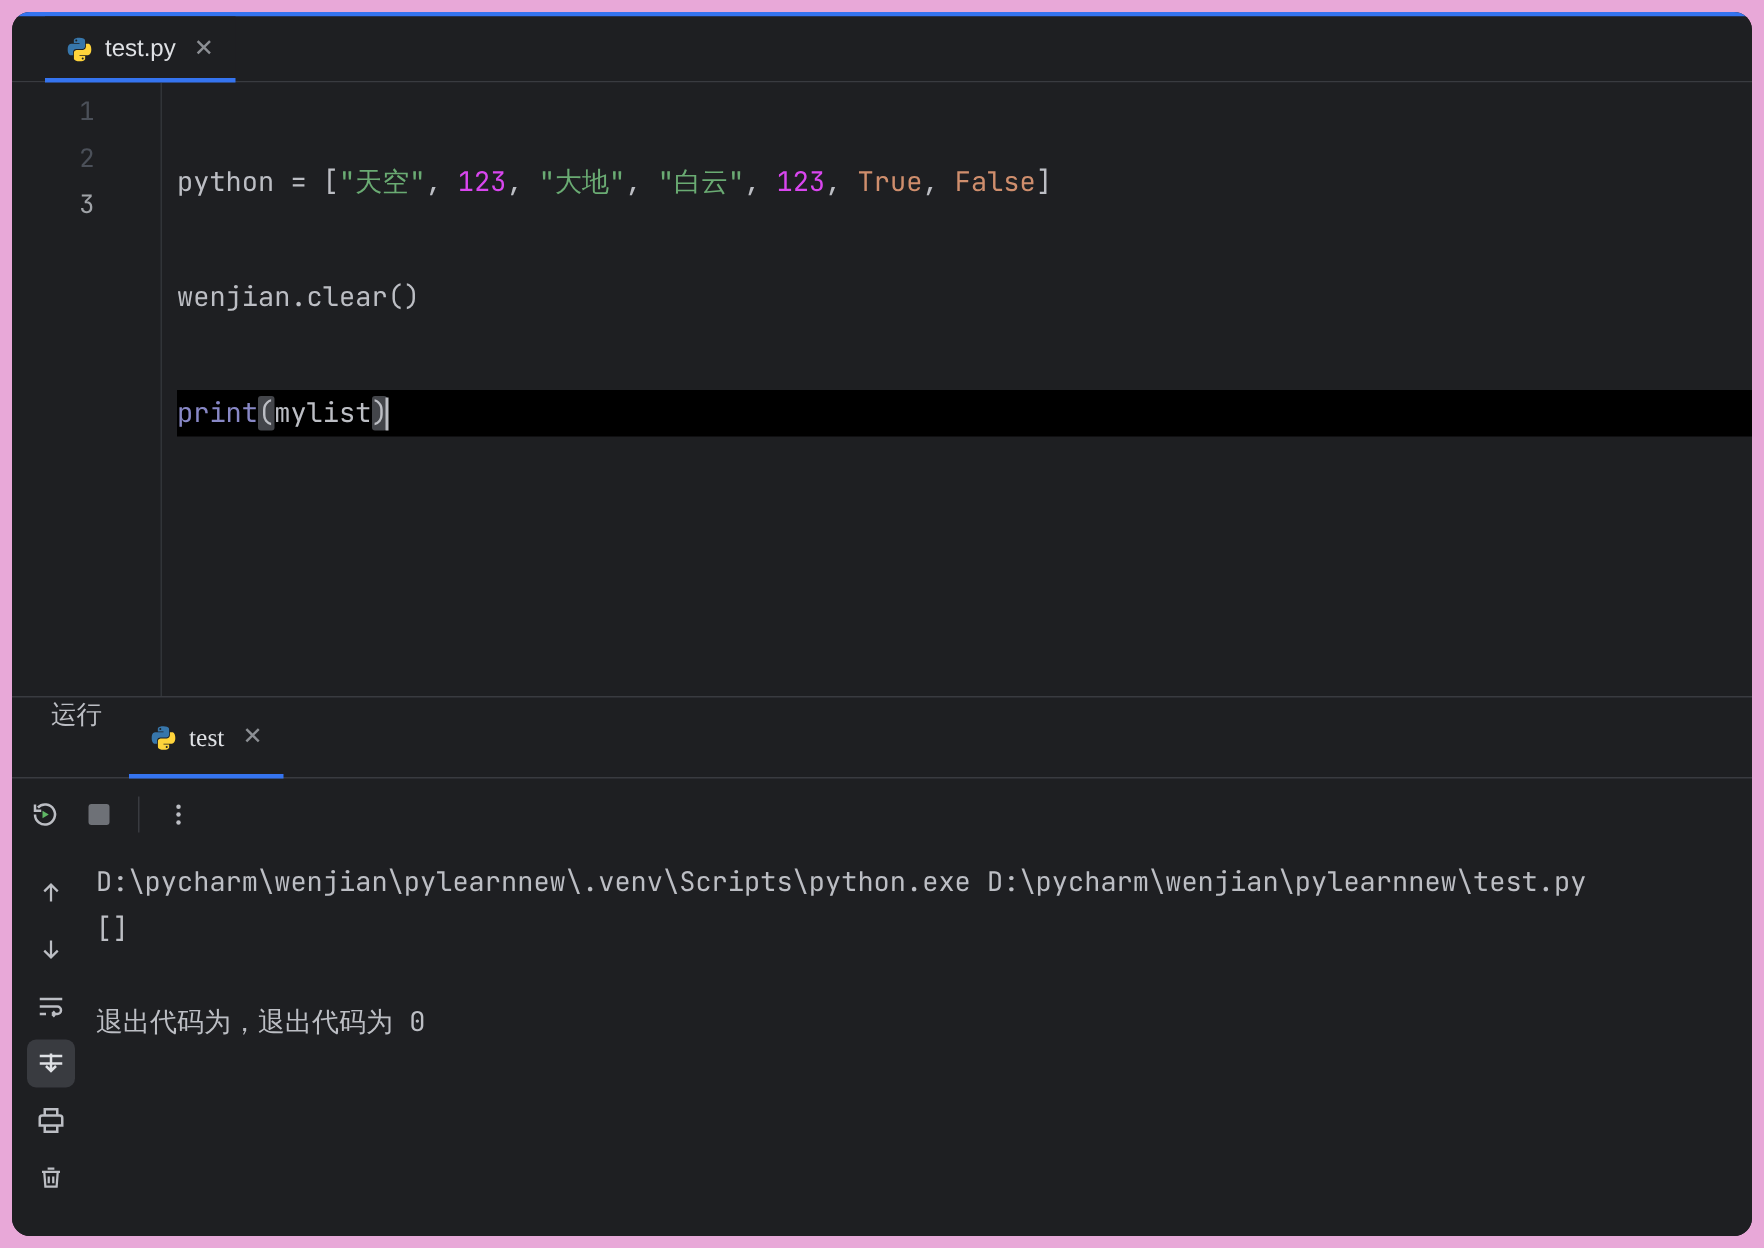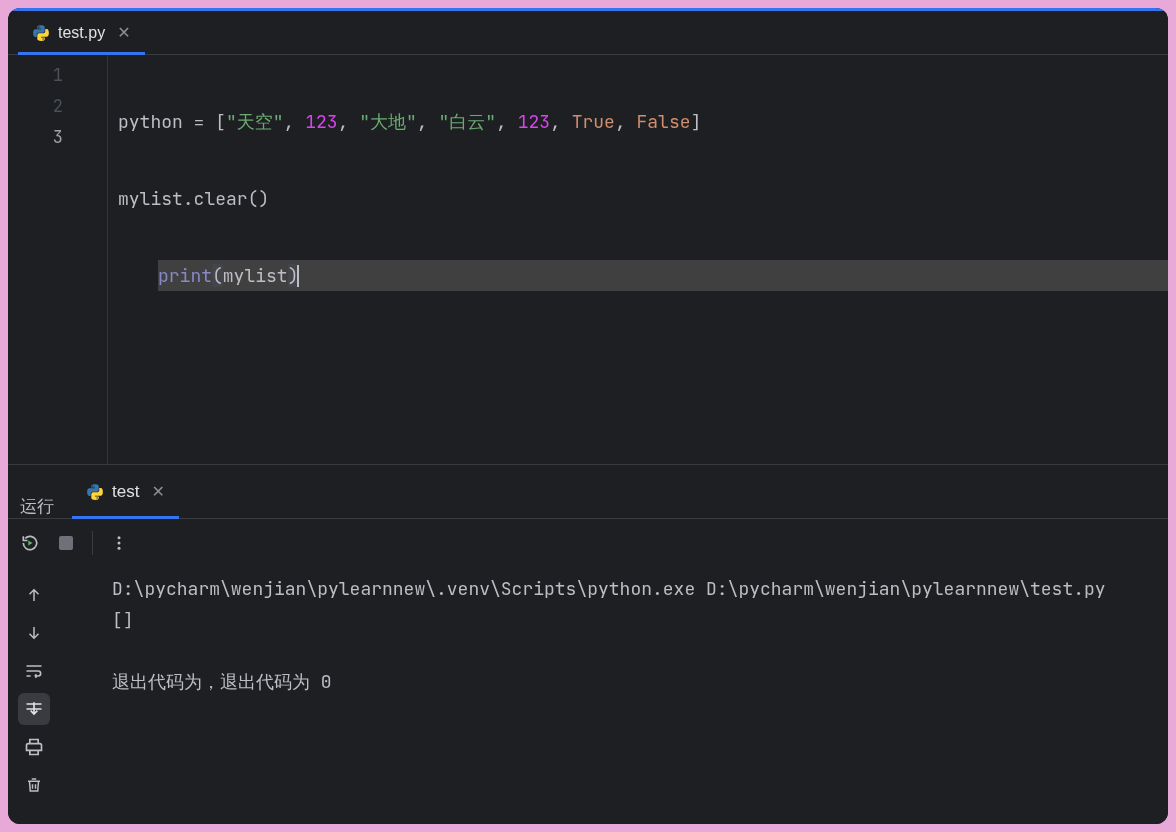--- a/index.html
+++ b/index.html
@@ -25,21 +25,21 @@
   height: 3px;
   background: #3574f0;
   width: 100%;
 }
 .tab-bar {
   display: flex;
   align-items: center;
   height: 44px;
   background: #1e1f22;
   border-bottom: 1px solid #393b40;
-  padding-left: 10px;
+  padding-left: 22px;
 }
 .tab {
   display: flex;
   align-items: center;
   height: 100%;
   padding: 0 14px;
   gap: 8px;
   color: #dfe1e5;
   font-size: 16px;
   position: relative;
@@ -92,41 +92,43 @@
 .code {
   flex: 1;
   padding: 5px 0 0 10px;
   font-family: "JetBrains Mono", Consolas, monospace;
   font-size: 18px;
   color: #bcbec4;
   white-space: pre;
   position: relative;
 }
 .code-line { height: 31px; line-height: 31px; }
-.line3 { background: #404040; margin-left: 40px; }
+.line3 { background: #000000; }
 .c-str { color: #6aab73; }
 .c-num { color: #d946ef; }
 .c-key { color: #cf8e6d; text-align: center; }
 .c-builtin { color: #8888c6; }
 .c-bracket-hl {
   background: #43454a;
   border-radius: 2px;
 }
 .run-panel {
   height: 360px;
   background: #1e1f22;
   border-top: 1px solid #393b40;
   display: flex;
   flex-direction: column;
 }
 .run-tab-bar {
   display: flex;
-  align-items: flex-end;
+  align-items: flex-start;
   height: 54px;
+  padding-left: 14px;
   border-bottom: 1px solid #393b40;
+  font-family: Liberation Serif, serif;
 }
 .run-label {
   color: #bcbec4;
   font-size: 17px;
   padding: 0 12px;
   cursor: pointer;
 }
 .run-tab {
   display: flex;
   align-items: center;
@@ -167,21 +169,20 @@
 }
 .tool-sep {
   width: 1px;
   height: 24px;
   background: #393b40;
   margin: 0 4px;
 }
 .run-body {
   flex: 1;
   display: flex;
-  gap: 48px;
 }
 .run-side {
   width: 52px;
   display: flex;
   flex-direction: column;
   align-items: center;
   gap: 6px;
   padding-top: 12px;
 }
 .side-btn {
@@ -233,21 +234,21 @@
   </div>
 
   <div class="editor">
     <div class="gutter">
       <div>1</div>
       <div>2</div>
       <div class="ln3">3</div>
     </div>
     <div class="code">
       <div class="code-line"><span>python = [</span><span class="c-str">"天空"</span><span>, </span><span class="c-num">123</span><span>, </span><span class="c-str">"大地"</span><span>, </span><span class="c-str">"白云"</span><span>, </span><span class="c-num">123</span><span>, </span><span class="c-key">True</span><span>, </span><span class="c-key">False</span><span>]</span></div>
-      <div class="code-line"><span>mylist.clear()</span></div>
+      <div class="code-line"><span>wenjian.clear()</span></div>
       <div class="code-line line3"><span class="c-builtin">print</span><span class="c-bracket-hl">(</span><span>mylist</span><span class="c-bracket-hl">)</span><span class="caret"></span></div>
     </div>
   </div>
 
   <div class="run-panel">
     <div class="run-tab-bar">
       <div class="run-label">运行</div>
       <div class="run-tab run-tab-active">
         <svg class="python-icon" viewBox="0 0 32 32">
           <path fill="#3776ab" d="M15.9 2c-7 0-6.6 3-6.6 3v3.2h6.7v1H6.6S2 8.6 2 15.9s4 7 4 7h2.4v-3.4s-.1-4 3.9-4h6.6s3.7.1 3.7-3.6V5.6S23.2 2 15.9 2zm-3.7 2.1a1.2 1.2 0 1 1 0 2.4 1.2 1.2 0 0 1 0-2.4z"></path>

